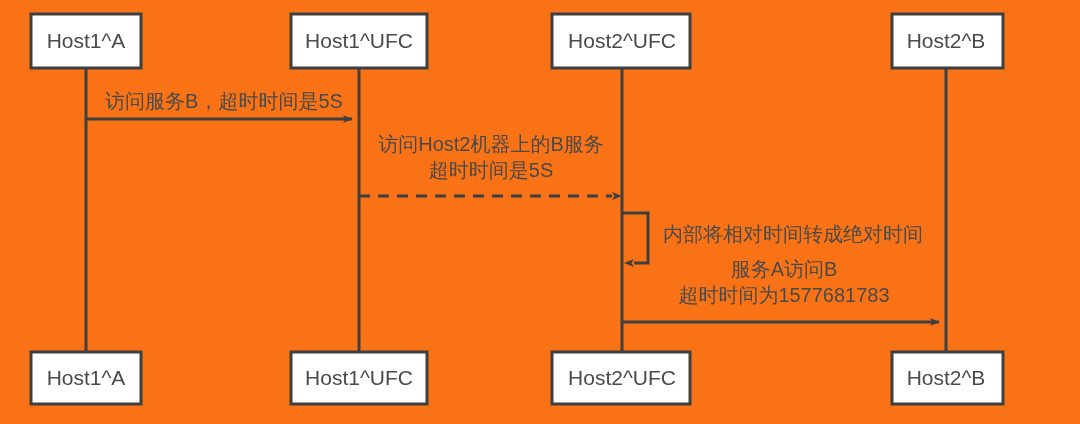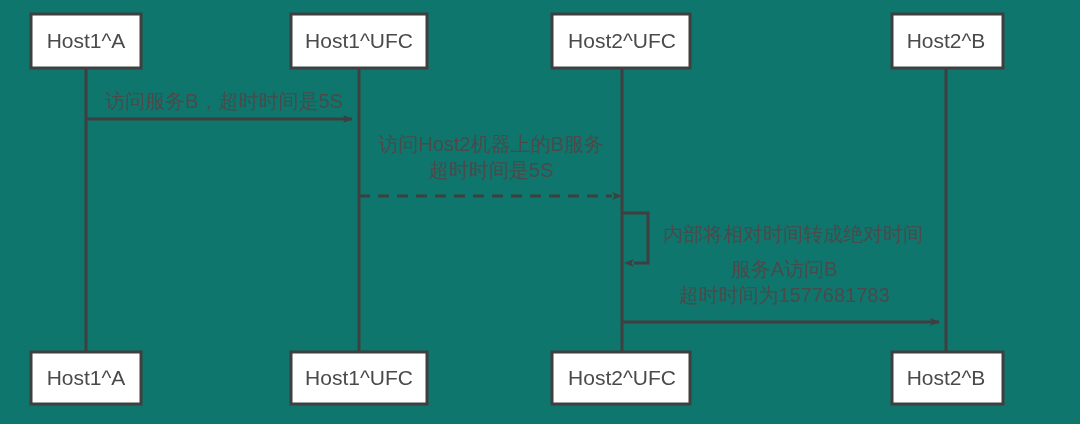--- a/index.html
+++ b/index.html
@@ -8,21 +8,21 @@
     padding: 0;
     background: #ffffff;
   }
   body {
     font-family: "Liberation Sans", "DejaVu Sans", sans-serif;
   }
   #diagram-root {
     position: relative;
     width: 1080px;
     height: 424px;
-    background: #0f766e;
+    background: #f97316;
     overflow: hidden;
   }
   #diagram-svg {
     position: absolute;
     left: 0;
     top: 0;
     width: 1080px;
     height: 424px;
     display: block;
   }

